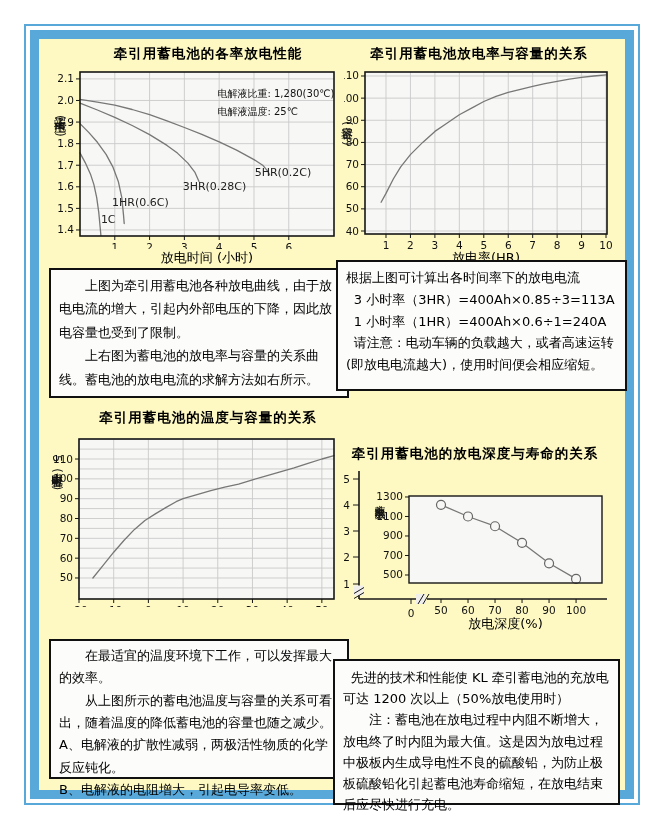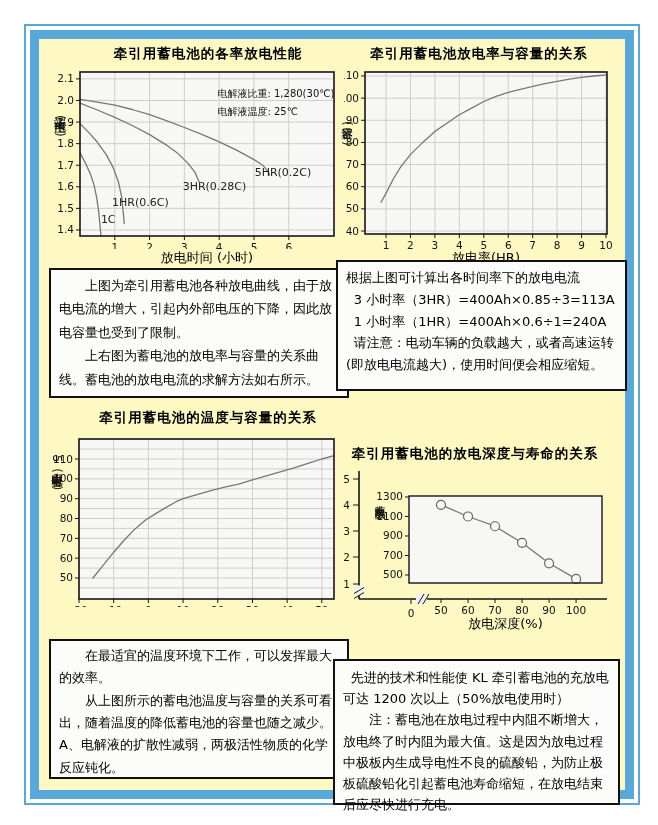--- a/index.html
+++ b/index.html
@@ -319,20 +319,21 @@
               <text x="11" y="120.5" font-size="10.5" fill="#111" text-anchor="end">1</text>
               <text x="72" y="149.5" font-size="10.5" fill="#111" text-anchor="middle">0</text>
             </svg>
           <div class="xlabel">放电深度(%)</div>
         </div>
 
         <div class="textbox" id="tb-bl">
           <p class="ind">在最适宜的温度环境下工作，可以发挥最大的效率。</p>
           <p class="ind">从上图所示的蓄电池温度与容量的关系可看出，随着温度的降低蓄电池的容量也随之减少。</p>
           <p>A、电解液的扩散性减弱，两极活性物质的化学反应钝化。</p>
+          <p>B、电解液的电阻增大，引起电导率变低。</p>
         </div>
 
         <div class="textbox" id="tb-br">
           <p class="sind">先进的技术和性能使 KL 牵引蓄电池的充放电可达 1200 次以上（50%放电使用时）</p>
           <p class="ind">注：蓄电池在放电过程中内阻不断增大，放电终了时内阻为最大值。这是因为放电过程中极板内生成导电性不良的硫酸铅，为防止极板硫酸铅化引起蓄电池寿命缩短，在放电结束后应尽快进行充电。</p>
         </div>
 
       </div>
     </div>
   </div>

